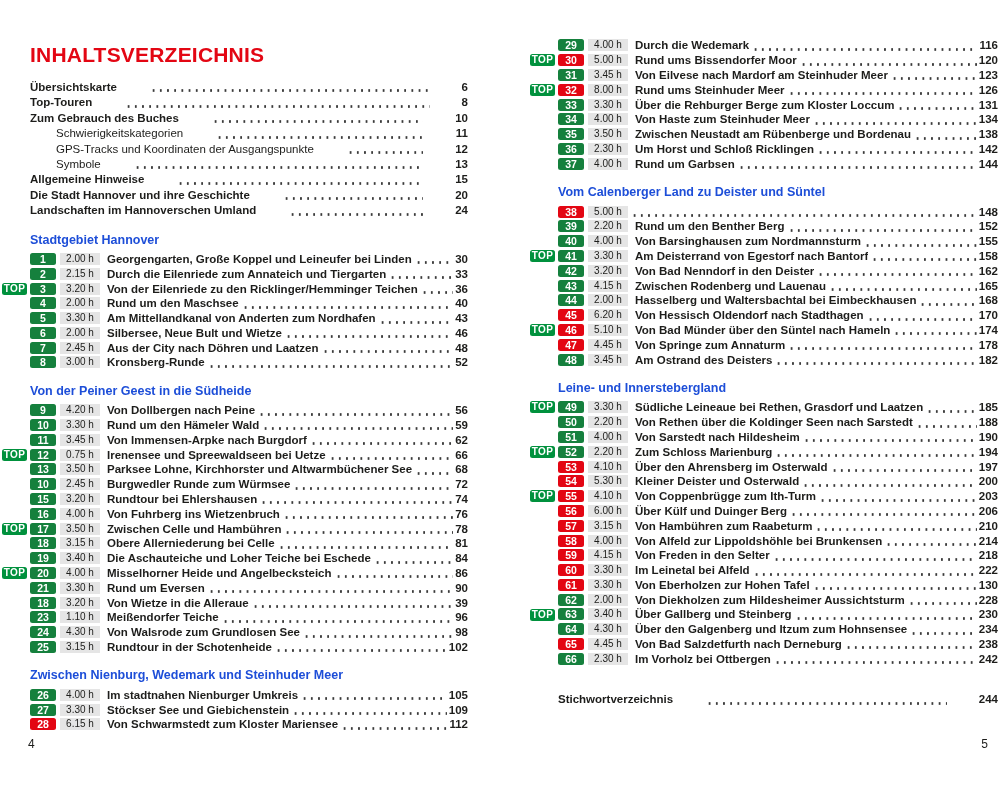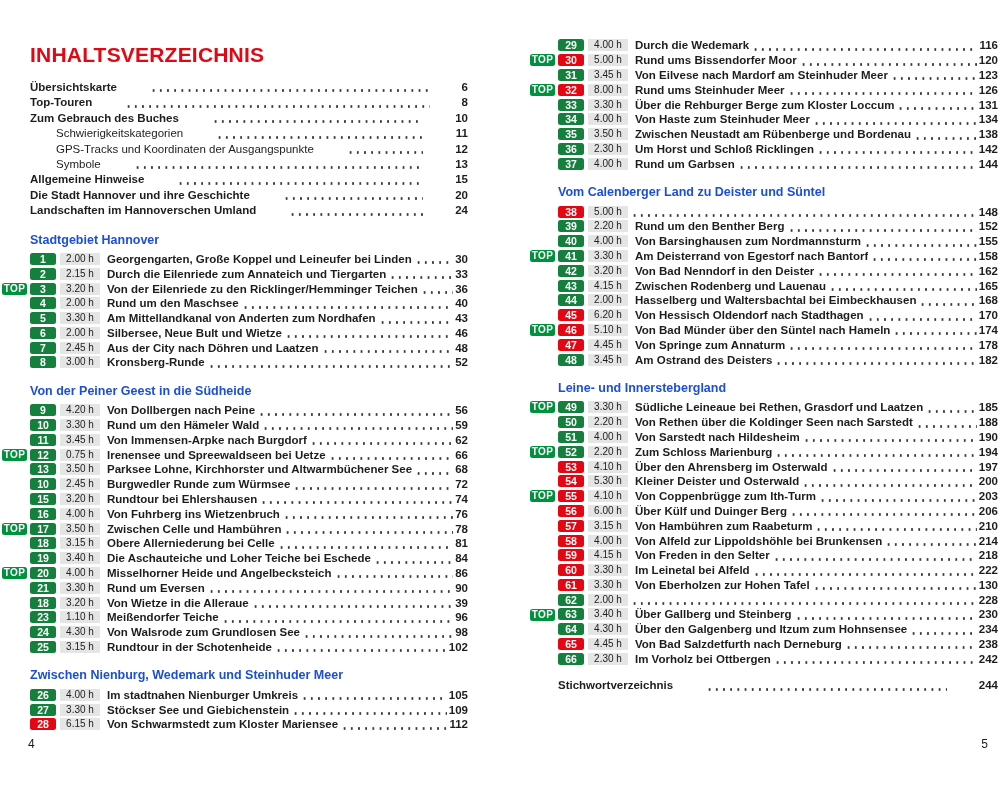--- a/index.html
+++ b/index.html
@@ -18,21 +18,21 @@
   .badge-blue{background:#15803d;}
   .badge-red{background:#e30613;}
   .top-badge{position:absolute;left:-28px;top:1.5px;width:25px;height:12px;line-height:12.5px;border-radius:2.5px;background:#00913d;color:#fff;font-weight:bold;font-size:10px;text-align:center;letter-spacing:.3px;}
   .time{flex:0 0 40px;height:12px;line-height:12.5px;background:#e5e5e5;text-align:center;font-size:10px;margin-left:4px;white-space:nowrap;}
   .t-title{font-weight:bold;margin-left:7px;white-space:nowrap;overflow:hidden;}
   .dots{flex:1 1 auto;align-self:flex-end;height:5px;margin:0 2px 1px 3px;min-width:6px;
         background-image:radial-gradient(circle,#3a3a3a 1.05px,rgba(0,0,0,0) 1.35px);
         background-size:7.2px 5px;background-repeat:repeat-x;background-position:left bottom;}
   .fm-row .dots{margin-bottom:2px;}
   .pg{font-weight:bold;white-space:nowrap;}
-  .index-row{margin-top:12px;}
+  .index-row{margin-top:26px;}
   .index-row .fm-label{font-weight:bold;}
   .index-row .pg{font-weight:bold;}
   .folio{position:absolute;top:737px;font-size:12px;}
   .folio-left{left:28px;}
   .folio-right{right:12px;}
 </style>
 </head>
 <body>
 
 <div class="page">
@@ -581,20 +581,21 @@
     <span class="num-badge badge-red">61</span>
     <span class="time">3.30 h</span>
     <span class="t-title">Von Eberholzen zur Hohen Tafel</span>
     <span class="dots"></span>
     <span class="pg">130</span>
   </div>
         <div class="tour-row">
 
     <span class="num-badge badge-blue">62</span>
     <span class="time">2.00 h</span>
+    <span class="t-title">Von Diekholzen zum Hildesheimer Aussichtsturm</span>
     <span class="dots"></span>
     <span class="pg">228</span>
   </div>
         <div class="tour-row">
     <span class="top-badge">TOP</span>
     <span class="num-badge badge-blue">63</span>
     <span class="time">3.40 h</span>
     <span class="t-title">Über Gallberg und Steinberg</span>
     <span class="dots"></span>
     <span class="pg">230</span>

